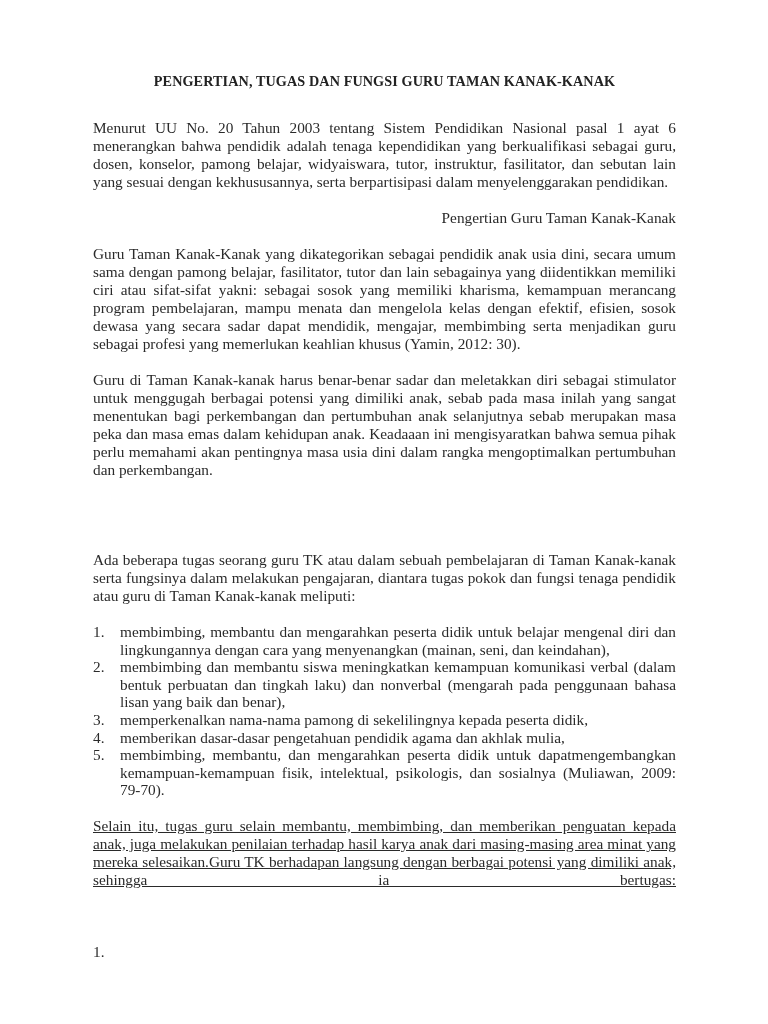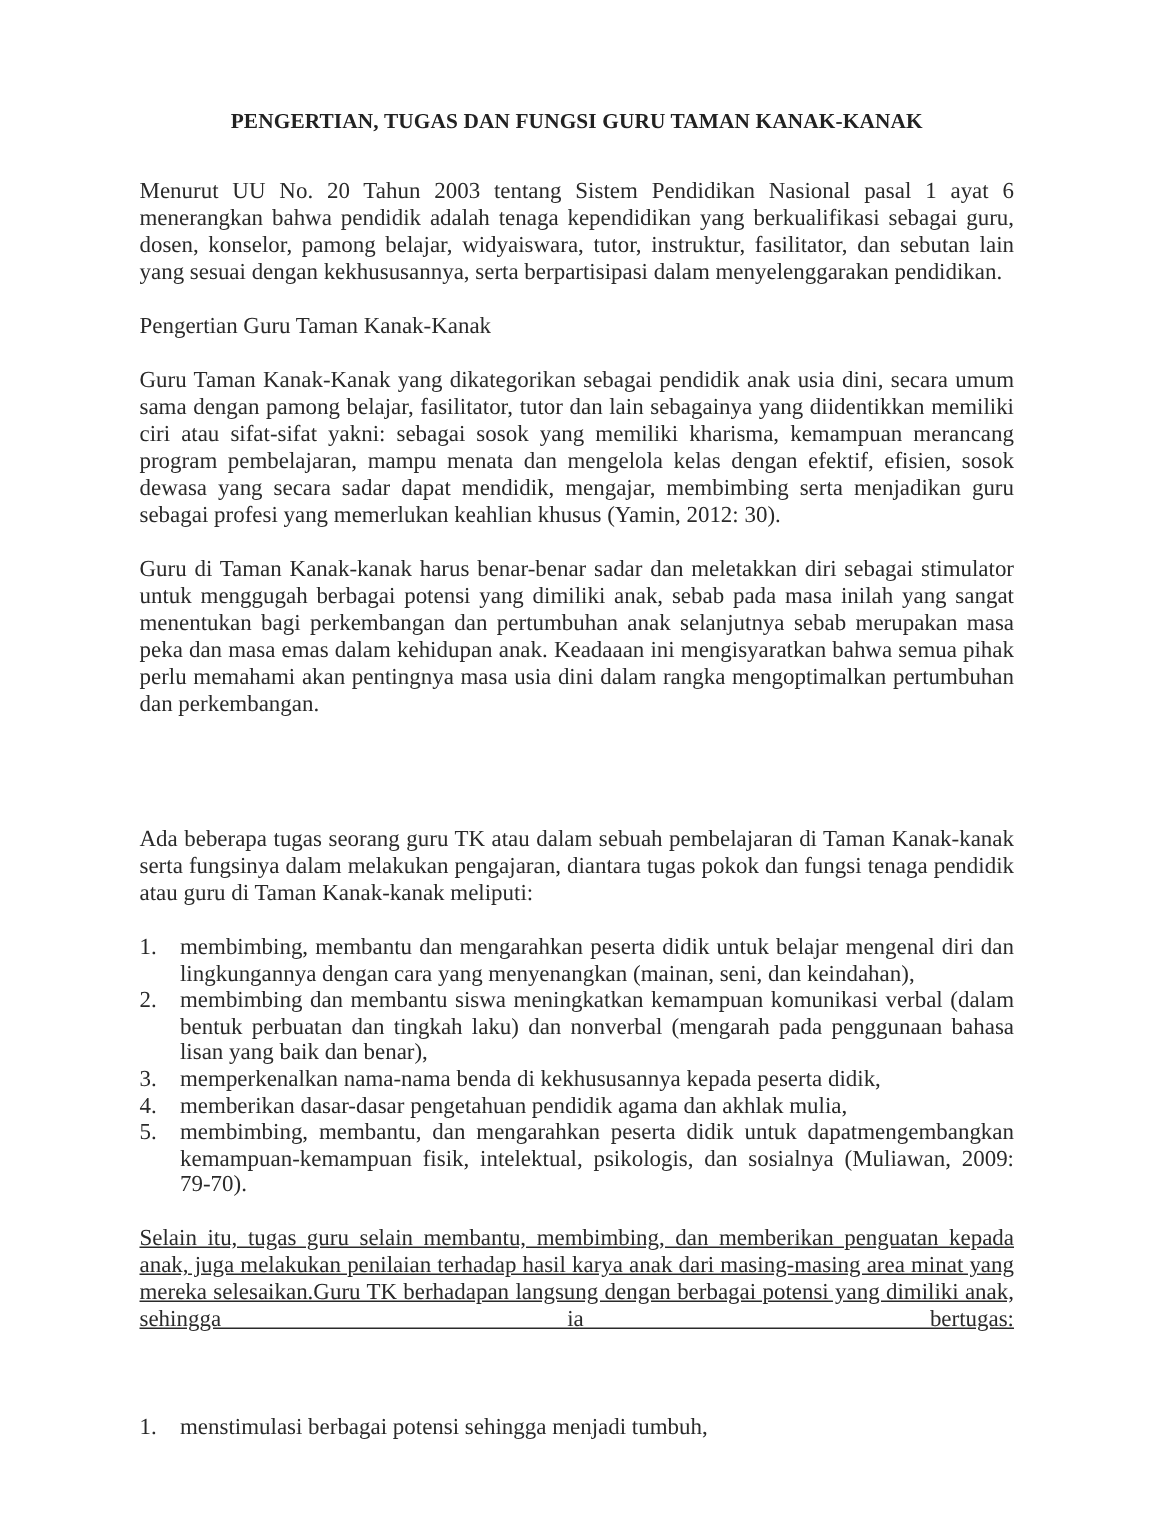--- a/index.html
+++ b/index.html
@@ -1,21 +1,21 @@
 <!DOCTYPE html>
 <html><head>
   <meta charset="utf-8">
   <style>
     html, body { margin: 0; padding: 0; background: #ffffff; }
     body { width: 768px; height: 1024px; overflow: hidden; position: relative;
            font-family: "Liberation Serif", "DejaVu Serif", serif; color: #2a2a2a; }
     .page { position: absolute; left: 93px; top: 72px; width: 583px; }
     .title { font-weight: bold; font-size: 14.2px; text-align: center; letter-spacing: 0.1px;
              margin: 0 0 29px 0; line-height: 18px; width: 583px; margin-left: 0; color:#222; }
-    p { margin: 0; font-size: 15.3px; line-height: 18px; }
+    p { margin: 0; font-size: 15.3px; line-height: 18px; text-align: right; }
     .just { text-align: justify; font-family: Liberation Serif, serif; }
     .just-last { text-align: justify; text-align-last: justify; text-decoration: underline; }
     .gap { height: 18px; }
     .gap2 { height: 36px; }
     .gap3 { height: 54px; }
     ol { list-style: none; margin: 0; padding: 0; }
     ol li { position: relative; padding-left: 27px; font-size: 15.3px; line-height: 17.6px; text-align: justify; }
     ol li .num { position: absolute; left: 0; top: 0; }
   </style>
 </head>
@@ -37,25 +37,25 @@
   <div class="gap2"></div>
 
   <div class="gap2"></div>
 
   <p class="just">Ada beberapa tugas seorang guru TK atau dalam sebuah pembelajaran di Taman Kanak-kanak serta fungsinya dalam melakukan pengajaran, diantara tugas pokok dan fungsi tenaga pendidik atau guru di Taman Kanak-kanak meliputi:</p>
   <div class="gap"></div>
 
   <ol>
     <li><span class="num">1.</span><span>membimbing, membantu dan mengarahkan peserta didik untuk belajar mengenal diri dan lingkungannya dengan cara yang menyenangkan (mainan, seni, dan keindahan),</span></li>
     <li><span class="num">2.</span><span>membimbing dan membantu siswa meningkatkan kemampuan komunikasi verbal (dalam bentuk perbuatan dan tingkah laku) dan nonverbal (mengarah pada penggunaan bahasa lisan yang baik dan benar),</span></li>
-    <li><span class="num">3.</span><span>memperkenalkan nama-nama benda di kekhususannya kepada peserta didik,</span></li>
+    <li><span class="num">3.</span><span>memperkenalkan nama-nama pamong di sekelilingnya kepada peserta didik,</span></li>
     <li><span class="num">4.</span><span>memberikan dasar-dasar pengetahuan pendidik agama dan akhlak mulia,</span></li>
     <li><span class="num">5.</span><span>membimbing, membantu, dan mengarahkan peserta didik untuk dapatmengembangkan kemampuan-kemampuan fisik, intelektual, psikologis, dan sosialnya (Muliawan, 2009: 79-70).</span></li>
   </ol>
   <div class="gap"></div>
 
   <p class="just-last">Selain itu, tugas guru selain membantu, membimbing, dan memberikan penguatan kepada anak, juga melakukan penilaian terhadap hasil karya anak dari masing-masing area minat yang mereka selesaikan.Guru TK berhadapan langsung dengan berbagai potensi yang dimiliki anak, sehingga ia bertugas:</p>
   <div class="gap3"></div>
 
   <ol>
-    <li><span class="num">1.</span><span>menstimulasi berbagai potensi sehingga menjadi tumbuh,</span></li>
+    <li><span class="num">1.</span></li>
   </ol>
 </div>
 
 </body></html>

